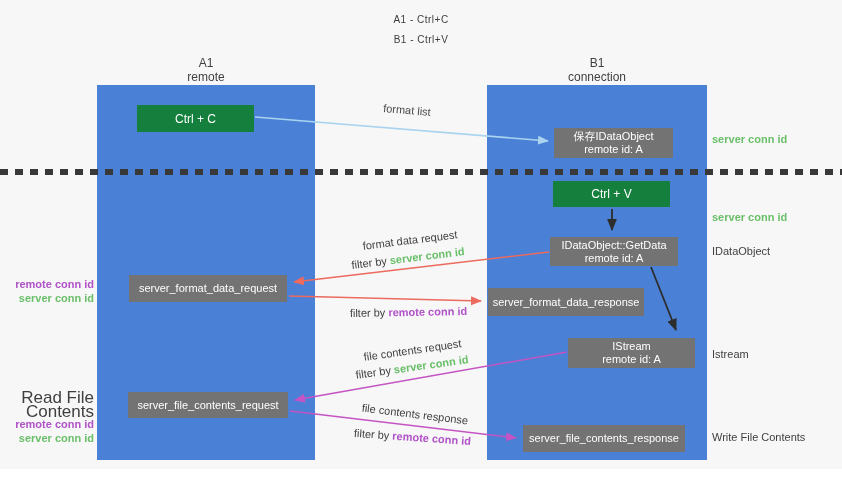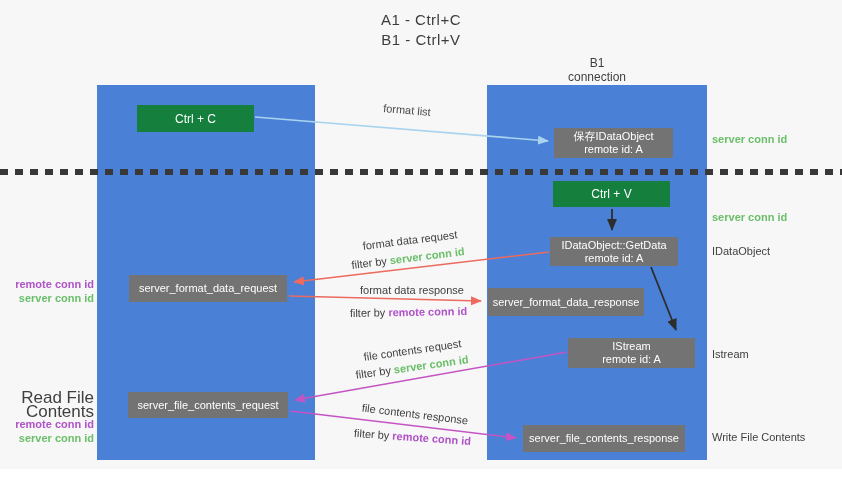--- a/index.html
+++ b/index.html
@@ -1,21 +1,21 @@
 <!DOCTYPE html>
 <html><head>
 <meta charset="utf-8">
 <style>
   html,body{margin:0;padding:0;}
   body{font-family:"Liberation Sans","DejaVu Sans",sans-serif;background:#fff;}
   .canvas{position:relative;width:842px;height:485px;background:#f7f7f7;overflow:hidden;}
   .bottom-strip{position:absolute;left:0;bottom:0;width:100%;height:16px;background:#ffffff;}
 
   .title{position:absolute;left:0;top:10px;width:842px;text-align:center;color:#3d3d3d;
-         font-size:15px;line-height:20px;letter-spacing:0.5px;}
+         font-size:10px;line-height:20px;letter-spacing:0.5px;}
 
   .lane{position:absolute;top:85px;height:375px;background:#4a80d6;}
   .lane.a1{left:97px;width:218px;}
   .lane.b1{left:487px;width:220px;}
 
   .lane-header{position:absolute;top:56px;text-align:center;color:#3f3f3f;font-size:12px;line-height:14px;}
   .lane-header.a1{left:97px;width:218px;}
   .lane-header.b1{left:487px;width:220px;}
 
   .dashline{position:absolute;left:0;top:169px;width:842px;height:6px;
@@ -51,20 +51,24 @@
 </head>
 <body>
 
 <div class="canvas">
 
   <div class="title">
     <div>A1 - Ctrl+C</div>
     <div>B1 - Ctrl+V</div>
   </div>
 
+  <div class="lane-header a1">
+    <div>A1</div>
+    <div>remote</div>
+  </div>
   <div class="lane-header b1">
     <div>B1</div>
     <div>connection</div>
   </div>
 
   <div class="lane a1"></div>
   <div class="lane b1"></div>
 
   <div class="dashline"></div>
 
@@ -123,21 +127,20 @@
     <span>server_file_contents_response</span>
   </div>
 
   <div class="alabel" style="left:352px;top:104px;width:110px;transform:rotate(5deg);">format list</div>
 
   <div class="alabel dark-t" style="left:345px;top:234px;width:130px;transform:rotate(-7deg);">format data request</div>
   <div class="alabel dark-t" style="left:338px;top:252px;width:140px;transform:rotate(-7deg);">
     <span class="fb">filter by</span><span class="green-t">server conn id</span>
   </div>
 
-  <div class="alabel dark-t" style="left:342px;top:284px;width:140px;">format data response</div>
   <div class="alabel dark-t" style="left:336px;top:306px;width:145px;transform:rotate(-1deg);">
     <span class="fb">filter by</span><span class="purple-t">remote conn id</span>
   </div>
 
   <div class="alabel dark-t" style="left:350px;top:344px;width:125px;transform:rotate(-8deg);">file contents request</div>
   <div class="alabel dark-t" style="left:342px;top:361px;width:140px;transform:rotate(-8deg);">
     <span class="fb">filter by</span><span class="green-t">server conn id</span>
   </div>
 
   <div class="alabel dark-t" style="left:345px;top:408px;width:140px;transform:rotate(7deg);">file contents response</div>

